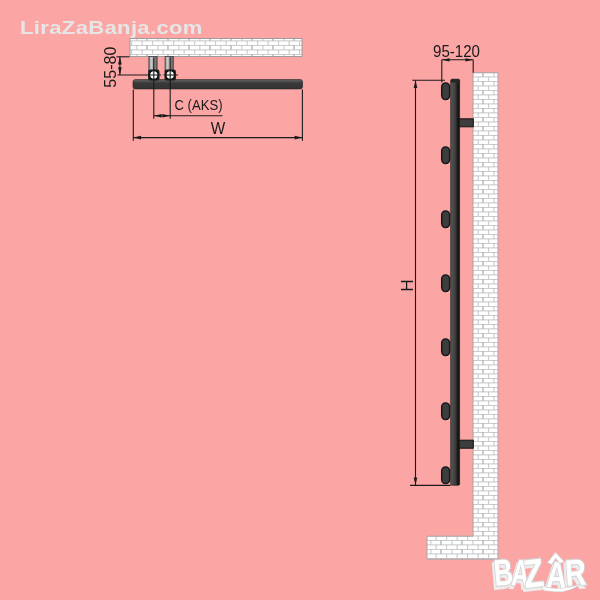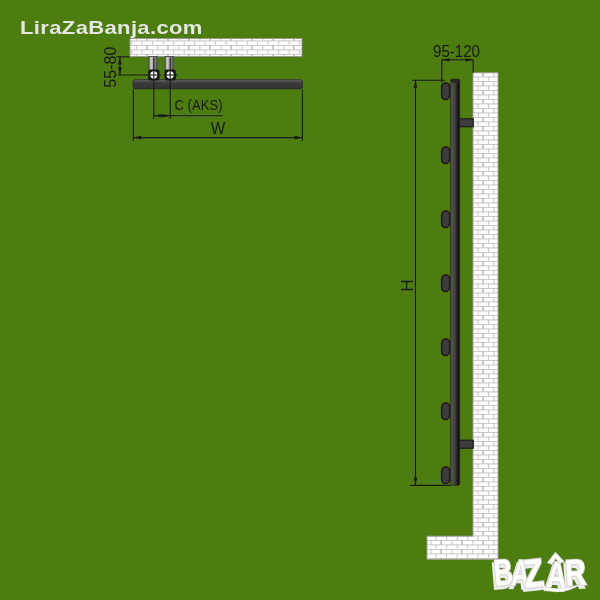--- a/index.html
+++ b/index.html
@@ -1,16 +1,16 @@
 <!DOCTYPE html>
 <html><head>
 <meta charset="utf-8">
 <style>
   html,body{margin:0;padding:0;background:#ffffff;}
-  .page{position:relative;width:600px;height:600px;background:#4d7c0f;overflow:hidden;
+  .page{position:relative;width:600px;height:600px;background:#fca5a5;overflow:hidden;
         font-family:"Liberation Sans", sans-serif;}
   svg{display:block;}
 </style>
 </head>
 <body>
 <div class="page">
 <svg width="600" height="600" viewBox="0 0 600 600">
   <defs>
     <pattern id="brick" width="21" height="9" patternUnits="userSpaceOnUse">
       <rect width="21" height="9" fill="#ffffff"></rect>

